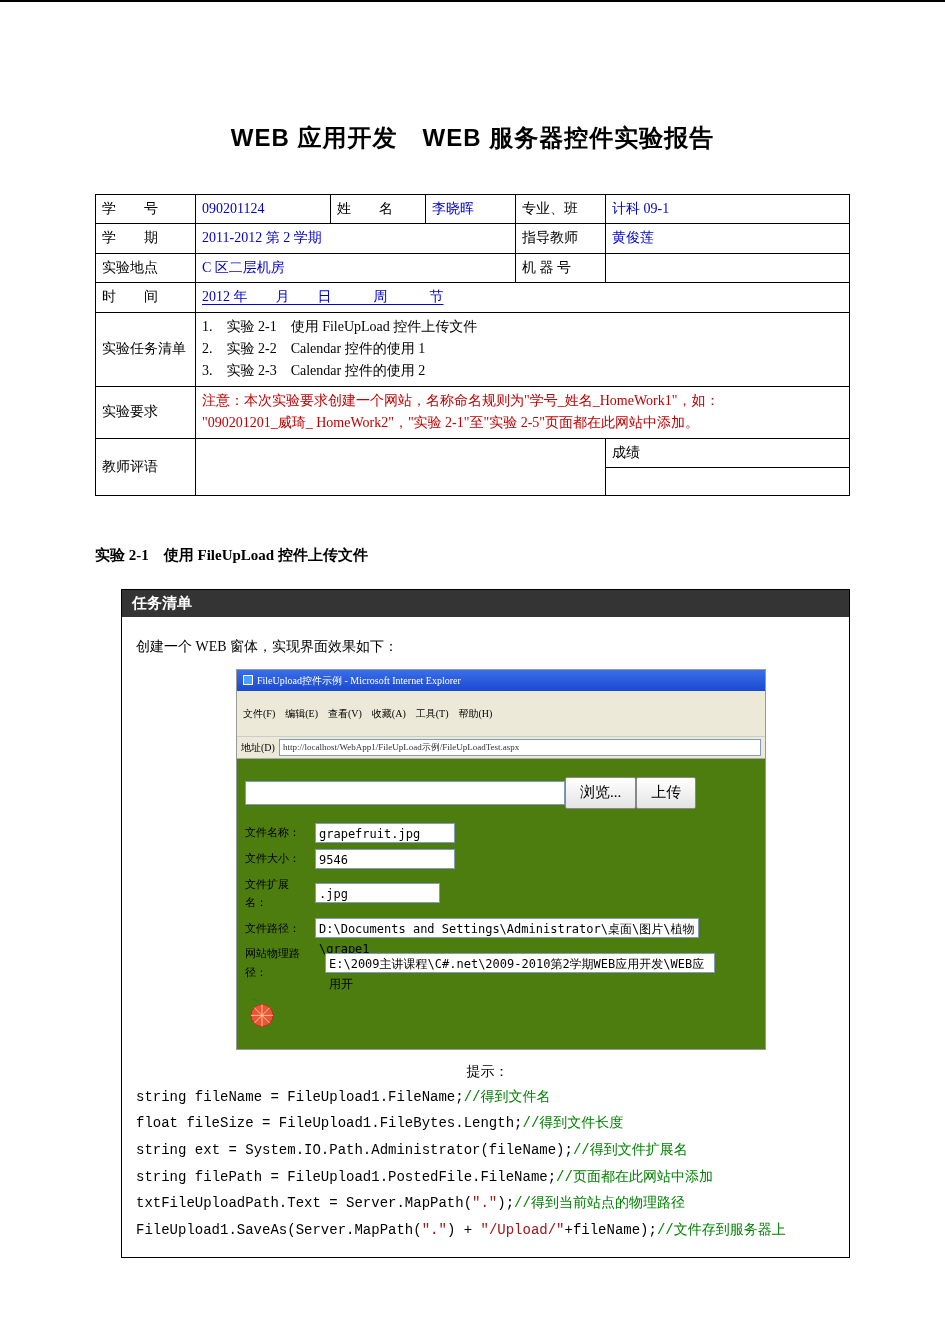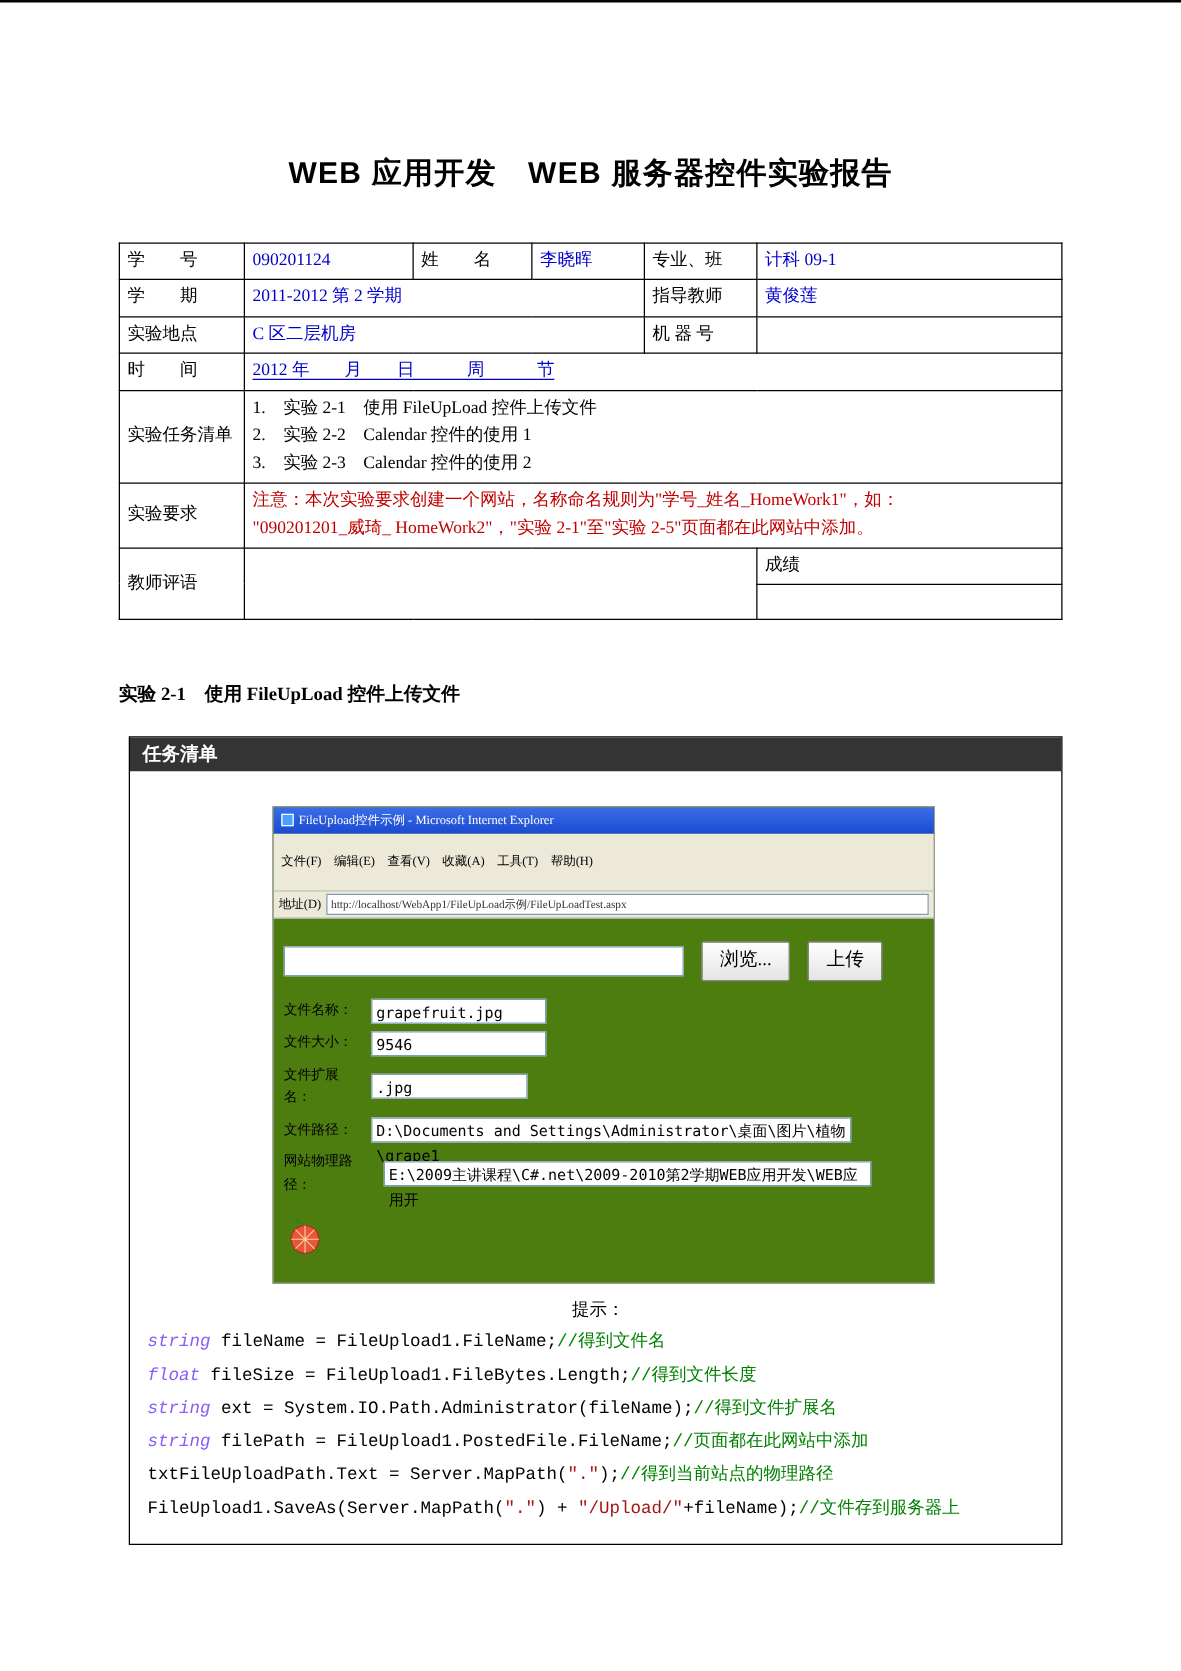--- a/index.html
+++ b/index.html
@@ -53,21 +53,21 @@
   .red { color: #c00000; }
   .underline { text-decoration: underline; text-underline-offset: 3px; }
   .section-title {
     font-family: "SimSun","宋体",serif;
     font-size: 15px;
     font-weight: bold;
     margin: 50px 0 24px 0;
   }
   .task-box {
     border: 1px solid #000;
-    margin-left: 8px;
+    margin-left: 26px;
   }
   .task-header {
     background: #343434;
     color: #fff;
     font-size: 15px;
     font-weight: bold;
     padding: 4px 10px;
     font-family: "SimHei","黑体",sans-serif;
   }
   .task-body {
@@ -118,21 +118,21 @@
     padding: 0 3px;
     font-size: 9px;
     color: #333;
     white-space: nowrap;
     overflow: hidden;
   }
   .bs-content { padding: 10px 8px 14px 8px; }
   .upload-row {
     display: flex;
     align-items: center;
-    gap: 14px;
+    gap: 0;
     margin: 8px 0 14px 0;
   }
   .txt-input {
     border: 1px solid #7f9db9;
     height: 20px;
     background: #fff;
     font-size: 12px;
     padding: 0 3px;
     font-family: "SimSun","宋体",monospace;
   }
@@ -159,21 +159,21 @@
     width: 34px; height: 34px;
     margin-top: 8px;
   }
   .hint { font-size: 14px; margin-top: 10px; text-align: center; }
   .code {
     font-family: "Courier New","SimSun",monospace;
     font-size: 14px;
     line-height: 1.9;
     white-space: pre;
   }
-  .kw-blue { color: #8b5cf6; font-style: italic; }
+  .kw-blue { color: #000000; }
   .cm-green { color: #008000; }
   .str-red { color: #a31515; }
 </style>
 </head>
 <body>
 
 <div class="page">
 
   <h1 class="doc-title">WEB 应用开发　WEB 服务器控件实验报告</h1>
 
@@ -227,20 +227,21 @@
       <td style="height:28px"></td>
     </tr>
   </tbody>
     </table>
 
   <div class="section-title">实验 2-1　使用 FileUpLoad 控件上传文件</div>
 
   <div class="task-box">
     <div class="task-header">任务清单</div>
     <div class="task-body">
+      <div>创建一个 WEB 窗体，实现界面效果如下：</div>
 
       <div class="browser-shot">
         <div class="bs-title">
           <span class="bs-title-icon"></span>
           <span>FileUpload控件示例 - Microsoft Internet Explorer</span>
         </div>
         <div class="bs-menu">文件(F)　编辑(E)　查看(V)　收藏(A)　工具(T)　帮助(H)</div>
         <div class="bs-addr">
           <span>地址(D)</span>
           <span class="bs-addr-box">http://localhost/WebApp1/FileUpLoad示例/FileUpLoadTest.aspx</span>

